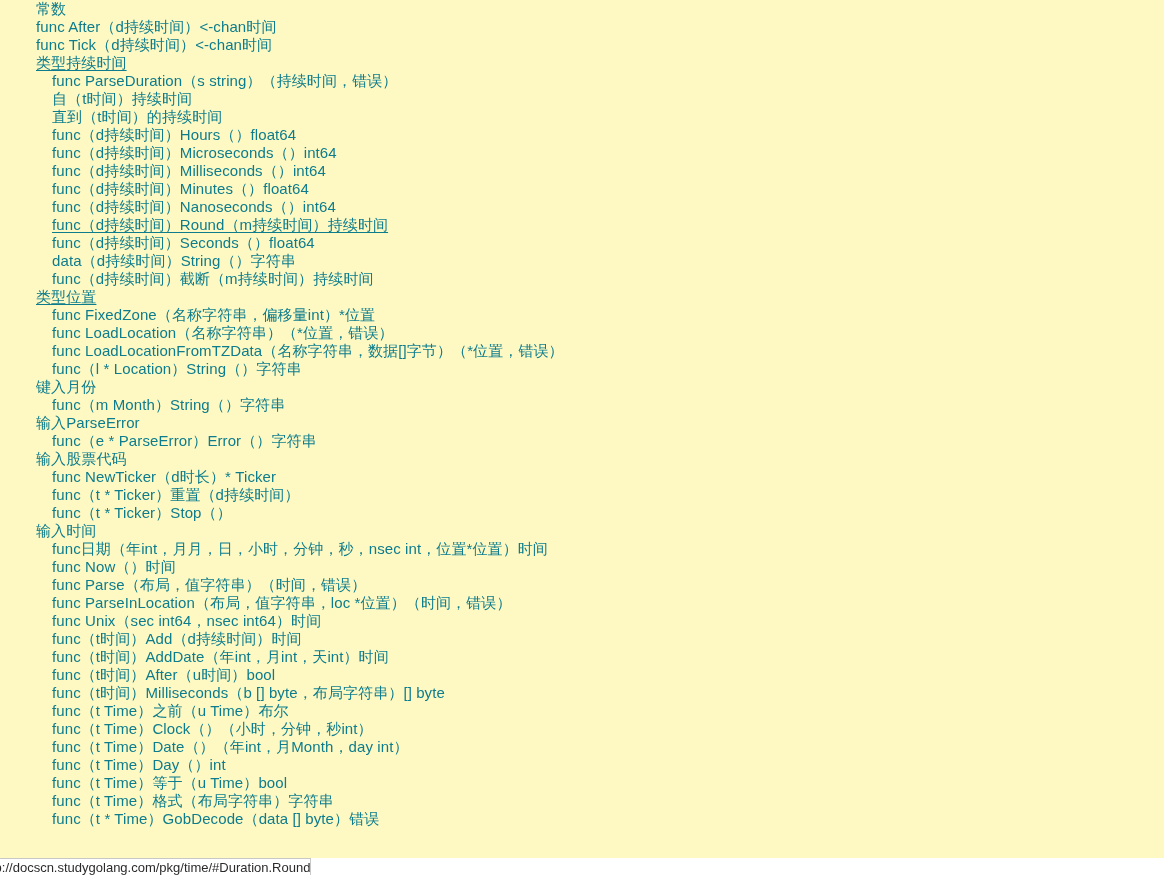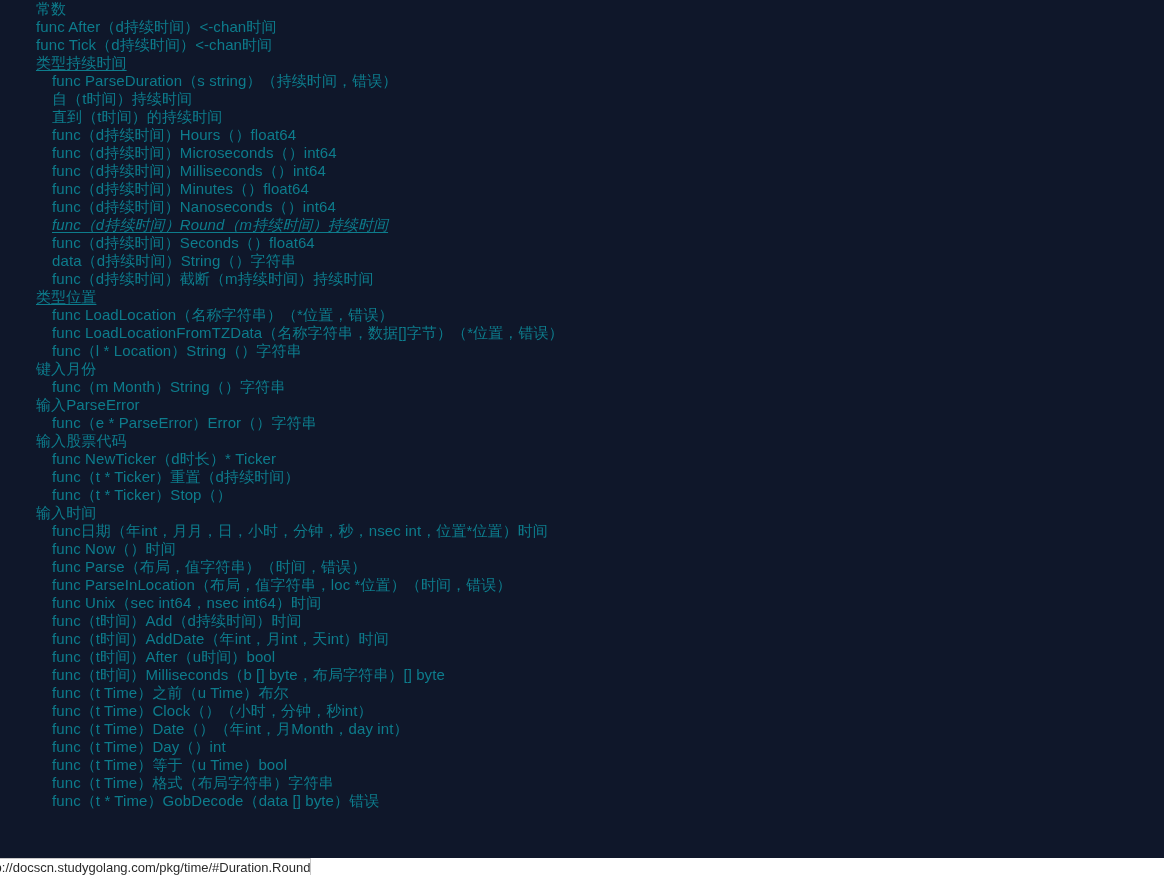--- a/index.html
+++ b/index.html
@@ -14,21 +14,21 @@
     font-family: "Liberation Sans", sans-serif;
     position: relative;
   }
 
   #index-pane {
     position: absolute;
     left: 0;
     top: 0;
     width: 1164px;
     height: 858px;
-    background: #0f172a;
+    background: #fef9c3;
     overflow: hidden;
   }
 
   .index-list {
     list-style: none;
     margin: 0;
     padding: 0;
   }
 
   .idx-row {
@@ -56,21 +56,20 @@
     text-decoration: none;
   }
   .hdr.u .idx-link {
     text-decoration: underline;
     text-underline-offset: 2px;
   }
 
   .hover .idx-link {
     text-decoration: underline;
     text-underline-offset: 2px;
-    font-style: italic;
   }
 
   .partial-row {
     overflow: hidden;
   }
 
   
   #status-bar {
     position: absolute;
     left: 0;
@@ -108,20 +107,21 @@
       <li class="idx-row lvl-1"><a class="idx-link">func（d持续时间）Hours（）float64</a></li>
       <li class="idx-row lvl-1"><a class="idx-link">func（d持续时间）Microseconds（）int64</a></li>
       <li class="idx-row lvl-1"><a class="idx-link">func（d持续时间）Milliseconds（）int64</a></li>
       <li class="idx-row lvl-1"><a class="idx-link">func（d持续时间）Minutes（）float64</a></li>
       <li class="idx-row lvl-1"><a class="idx-link">func（d持续时间）Nanoseconds（）int64</a></li>
       <li class="idx-row lvl-1 hover"><a class="idx-link">func（d持续时间）Round（m持续时间）持续时间</a></li>
       <li class="idx-row lvl-1"><a class="idx-link">func（d持续时间）Seconds（）float64</a></li>
       <li class="idx-row lvl-1"><a class="idx-link">data（d持续时间）String（）字符串</a></li>
       <li class="idx-row lvl-1"><a class="idx-link">func（d持续时间）截断（m持续时间）持续时间</a></li>
       <li class="idx-row lvl-0 hdr u"><a class="idx-link">类型位置</a></li>
+      <li class="idx-row lvl-1"><a class="idx-link">func FixedZone（名称字符串，偏移量int）*位置</a></li>
       <li class="idx-row lvl-1"><a class="idx-link">func LoadLocation（名称字符串）（*位置，错误）</a></li>
       <li class="idx-row lvl-1"><a class="idx-link">func LoadLocationFromTZData（名称字符串，数据[]字节）（*位置，错误）</a></li>
       <li class="idx-row lvl-1"><a class="idx-link">func（l * Location）String（）字符串</a></li>
       <li class="idx-row lvl-0 hdr"><a class="idx-link">键入月份</a></li>
       <li class="idx-row lvl-1"><a class="idx-link">func（m Month）String（）字符串</a></li>
       <li class="idx-row lvl-0 hdr"><a class="idx-link">输入ParseError</a></li>
       <li class="idx-row lvl-1"><a class="idx-link">func（e * ParseError）Error（）字符串</a></li>
       <li class="idx-row lvl-0 hdr"><a class="idx-link">输入股票代码</a></li>
       <li class="idx-row lvl-1"><a class="idx-link">func NewTicker（d时长）* Ticker</a></li>
       <li class="idx-row lvl-1"><a class="idx-link">func（t * Ticker）<span style="text-underline-offset: 2px;">重置</span>（d持续时间）</a></li>

